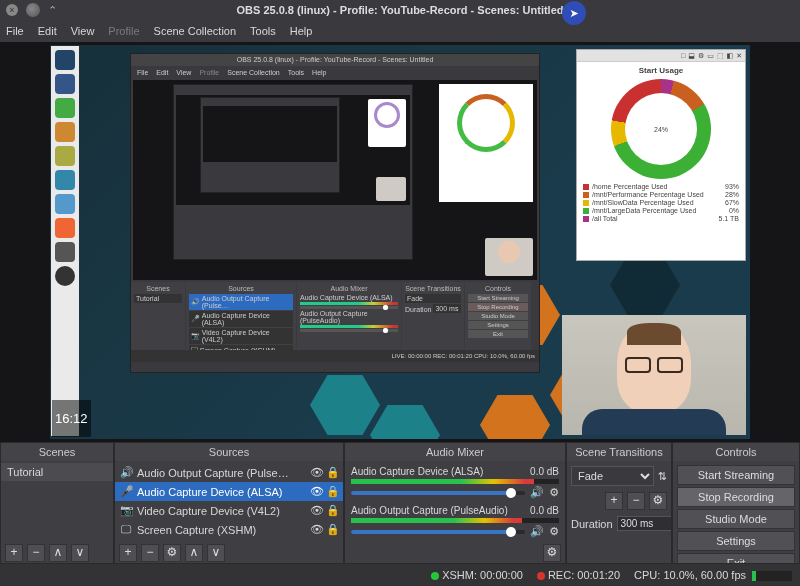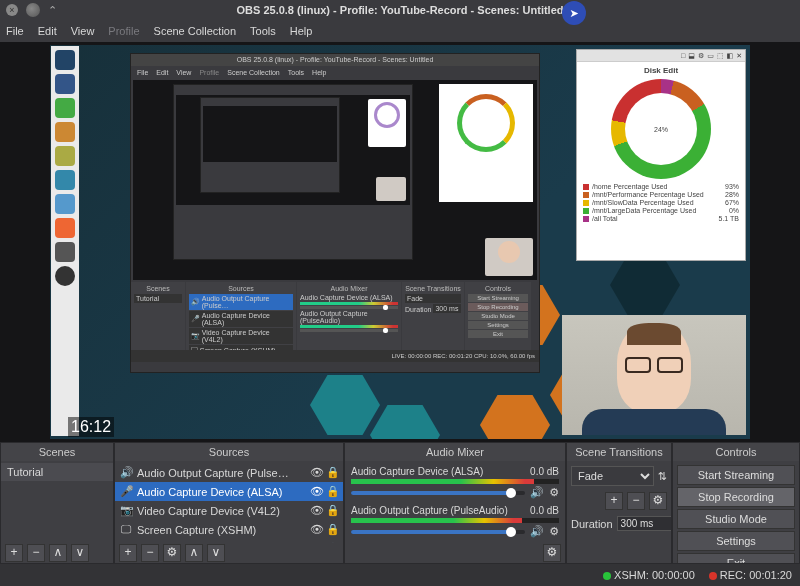--- a/index.html
+++ b/index.html
@@ -22,21 +22,21 @@
 
 .preview { position: relative; height: 400px; background: #151517; display: flex; justify-content: center; }
 .canvas { position: relative; width: 700px; height: 394px; margin-top: 3px; background: linear-gradient(135deg, #17303a 0%, #1a3b4b 60%); overflow: hidden; }
 .hex { position: absolute; width: 70px; height: 60px; background: #e87a1a; clip-path: polygon(25% 0,75% 0,100% 50%,75% 100%,25% 100%,0 50%); opacity: .9; }
 .hex.d { background: #0f2a33; }
 .hex.t { background: #1e8a90; }
 
 
 .dock { position: absolute; left: 1px; top: 1px; width: 28px; height: 390px; background: #eaeaea; display: flex; flex-direction: column; align-items: center; padding-top: 4px; gap: 4px; }
 .dock .dico { width: 20px; height: 20px; border-radius: 4px; }
-.time-lbl { position: absolute; left: 18px; bottom: 2px; background: rgba(0,0,0,.5); color: #fff; padding: 1px 3px; font-size: 16px; }
+.time-lbl { position: absolute; left: 2px; bottom: 2px; background: rgba(0,0,0,.5); color: #fff; padding: 11px 3px; font-size: 13px; }
 
 
 .nested { position: absolute; left: 80px; top: 8px; width: 410px; height: 320px; background: #3a3a3e; border: 1px solid #222; font-size: 7px; color: #ccc; }
 .nested .ntb { height: 12px; background: #444; text-align: center; line-height: 12px; font-size: 7px; }
 .nested .nmb { height: 12px; background: #3a3a3e; display: flex; gap: 8px; padding: 0 6px; align-items: center; }
 .nested .ncv { position: relative; height: 200px; background: #151517; margin: 2px; overflow: hidden; }
 .nested .npanels { display: flex; height: 68px; background: #3a3a3e; gap: 1px; }
 .nested .np { background: #404044; padding: 3px; flex: 1; overflow: hidden; }
 .nested .np h6 { text-align: center; font-size: 7px; color: #bbb; font-weight: 400; margin-bottom: 2px; }
 .nested .row6 { background: #333; padding: 1px 2px; margin-bottom: 1px; display: flex; align-items: center; gap: 2px; }
@@ -240,21 +240,21 @@
     <div class="disk">
       <div class="dtb">
           <span>□</span>
           <span>⬓</span>
           <span>⚙</span>
           <span>▭</span>
           <span>⬚</span>
           <span>◧</span>
           <span>✕</span>
         </div>
-      <h5>Disk Edit</h5>
+      <h5>Start Usage</h5>
       <div class="ring" data-c="24%"></div>
       <div class="legend">
         <div class="lrow">
             <span class="sw" style="background:#c93030"></span>
             <span>/home Percentage Used</span>
             <span class="lval">93%</span>
           </div>
         <div class="lrow">
             <span class="sw" style="background:#c96020"></span>
             <span>/mnt/Performance Percentage Used</span>
@@ -424,13 +424,14 @@
       <button>Studio Mode</button>
       <button>Settings</button>
       <button>Exit</button>
     </div>
   </div>
 </div>
 
 <div class="status">
   <span><span class="dot g"></span><span>XSHM:</span> <span>00:00:00</span></span>
   <span><span class="dot r"></span><span>REC:</span> <span>00:01:20</span></span>
+  <span><span>CPU:</span> <span>10.0%, 60.00 fps</span><span class="cpu-bar"></span></span>
 </div>
 
 </body></html>

